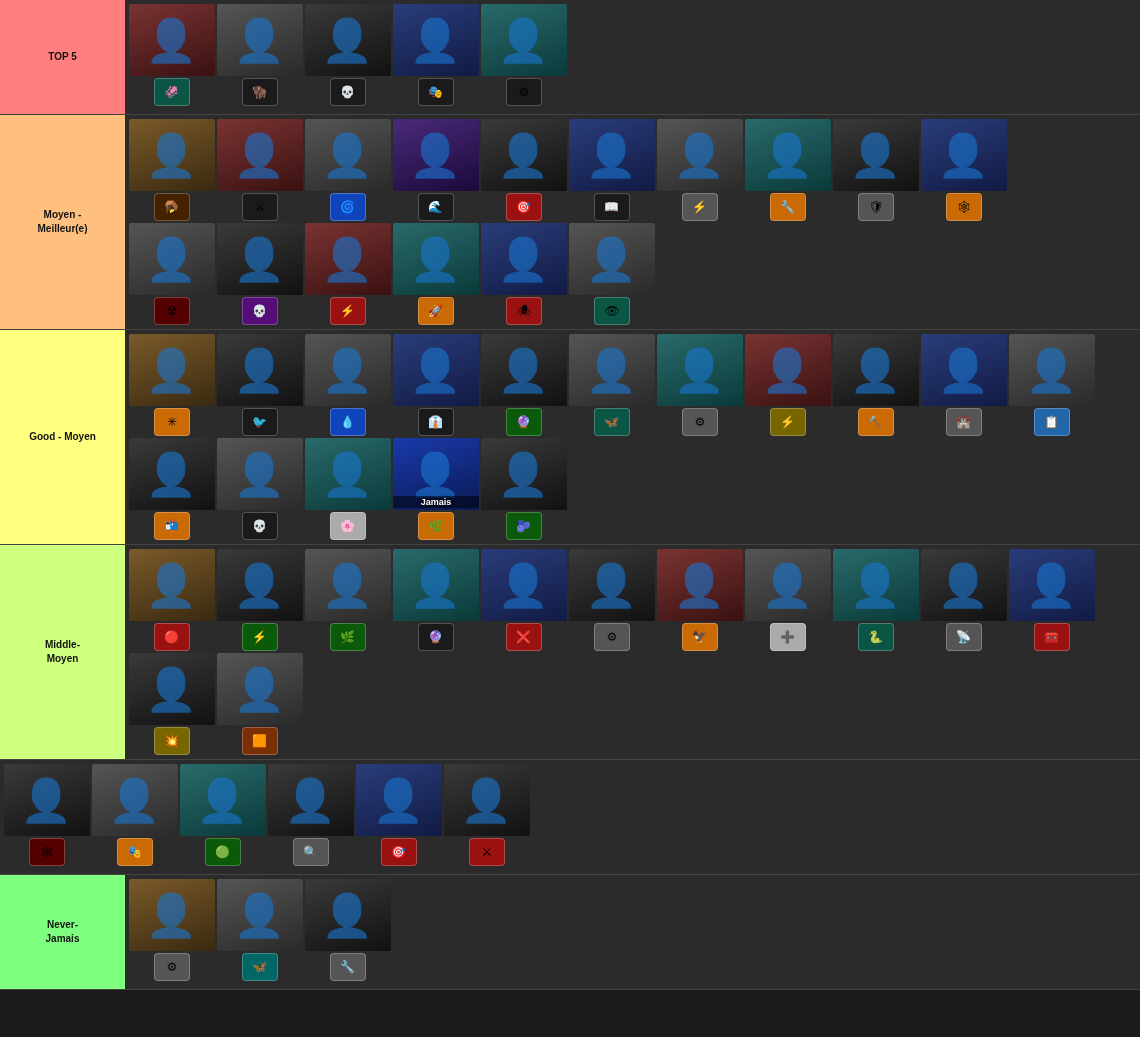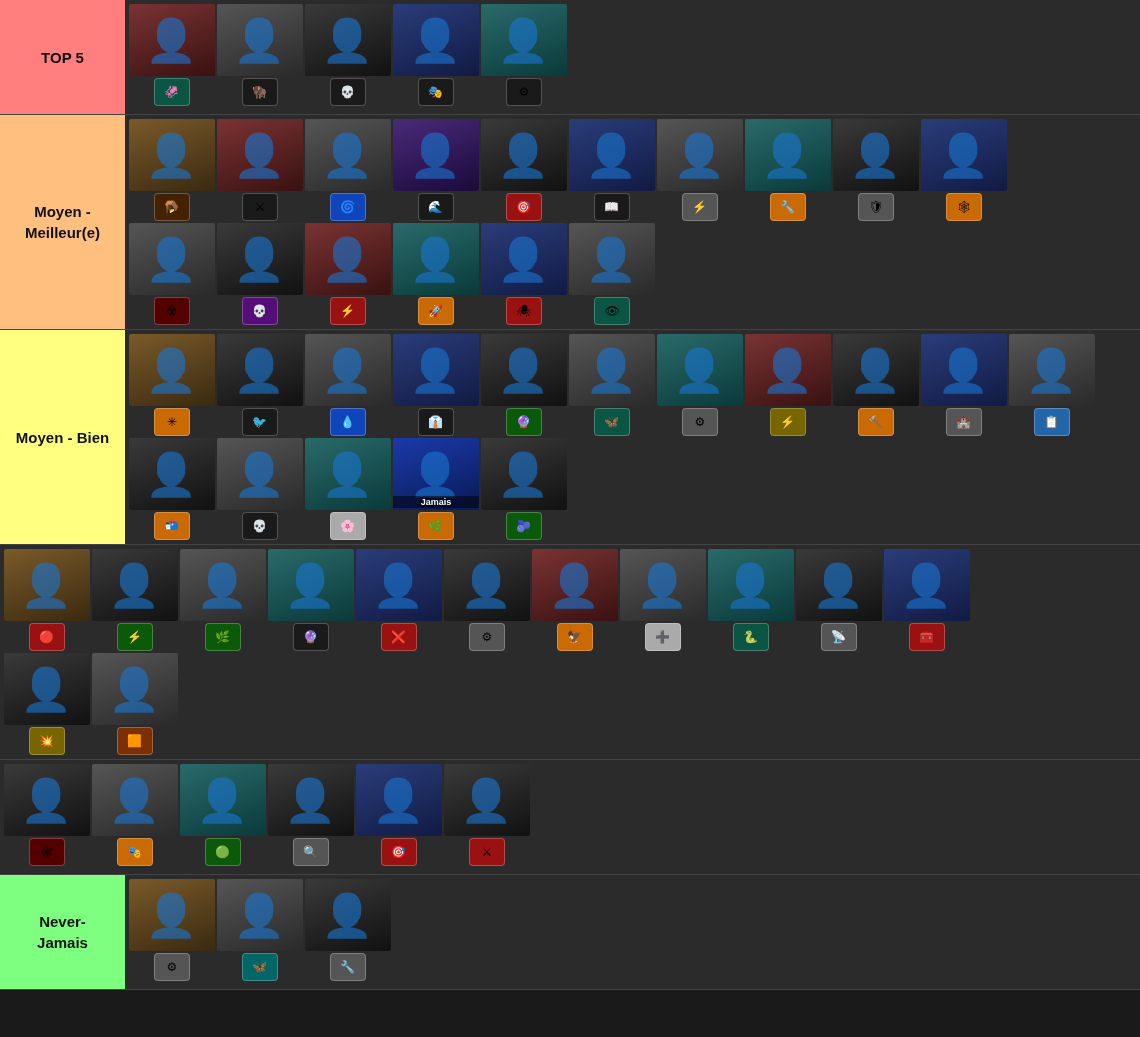--- a/index.html
+++ b/index.html
@@ -59,21 +59,21 @@
     }
 
     .tier-label-cell {
       width: 125px;
       min-width: 125px;
       display: flex;
       align-items: center;
       justify-content: center;
       text-align: center;
       font-weight: bold;
-      font-size: 15px;
+      font-size: 10px;
       color: #111;
       padding: 6px;
       line-height: 1.4;
     }
 
     .tier-ops-area {
       flex: 1;
       background: #2b2b2b;
       display: flex;
       flex-direction: column;
@@ -275,21 +275,21 @@
             <div class="op">
               <div class="op-face" style="background: linear-gradient(160deg, rgb(85, 85, 85) 0%, rgb(42, 42, 42) 100%); font-size: 44px; align-items: flex-end; justify-content: center;">
                 <div style="position: absolute; inset: 0px; display: flex; align-items: center; justify-content: center; font-size: 42px; opacity: 0.6;">👤</div>
               </div>
               <div class="op-badge" style="background: rgb(10, 85, 68);">👁</div>
             </div>
           </div>
         </div>
       </div>
       <div class="tier-row-container">
-        <div class="tier-label-cell" style="background: rgb(255, 255, 127); white-space: pre-line;">Moyen - Bien</div>
+        <div class="tier-label-cell" style="background: rgb(255, 255, 127); white-space: pre-line;">Good - Moyen</div>
         <div class="tier-ops-area">
           <div class="ops-row">
             <div class="op">
               <div class="op-face" style="background: linear-gradient(160deg, rgb(122, 90, 42) 0%, rgb(58, 42, 16) 100%); font-size: 44px; align-items: flex-end; justify-content: center;">
                 <div style="position: absolute; inset: 0px; display: flex; align-items: center; justify-content: center; font-size: 42px; opacity: 0.6;">👤</div>
               </div>
               <div class="op-badge" style="background: rgb(201, 106, 5);">✳</div>
             </div>
             <div class="op">
               <div class="op-face" style="background: linear-gradient(160deg, rgb(58, 58, 58) 0%, rgb(17, 17, 17) 100%); font-size: 44px; align-items: flex-end; justify-content: center;">
@@ -381,20 +381,22 @@
             <div class="op">
               <div class="op-face" style="background: linear-gradient(160deg, rgb(58, 58, 58) 0%, rgb(17, 17, 17) 100%); font-size: 44px; align-items: flex-end; justify-content: center;">
                 <div style="position: absolute; inset: 0px; display: flex; align-items: center; justify-content: center; font-size: 42px; opacity: 0.6;">👤</div>
               </div>
               <div class="op-badge" style="background: rgb(10, 90, 10);">🫐</div>
             </div>
           </div>
         </div>
       </div>
       <div class="tier-row-container">
+        <div class="tier-label-cell" style="background: rgb(207, 255, 127); white-space: pre-line;">Middle-
+Moyen</div>
         <div class="tier-ops-area">
           <div class="ops-row">
             <div class="op">
               <div class="op-face" style="background: linear-gradient(160deg, rgb(122, 90, 42) 0%, rgb(58, 42, 16) 100%); font-size: 44px; align-items: flex-end; justify-content: center;">
                 <div style="position: absolute; inset: 0px; display: flex; align-items: center; justify-content: center; font-size: 42px; opacity: 0.6;">👤</div>
               </div>
               <div class="op-badge" style="background: rgb(153, 17, 17);">🔴</div>
             </div>
             <div class="op">
               <div class="op-face" style="background: linear-gradient(160deg, rgb(58, 58, 58) 0%, rgb(17, 17, 17) 100%); font-size: 44px; align-items: flex-end; justify-content: center;">

